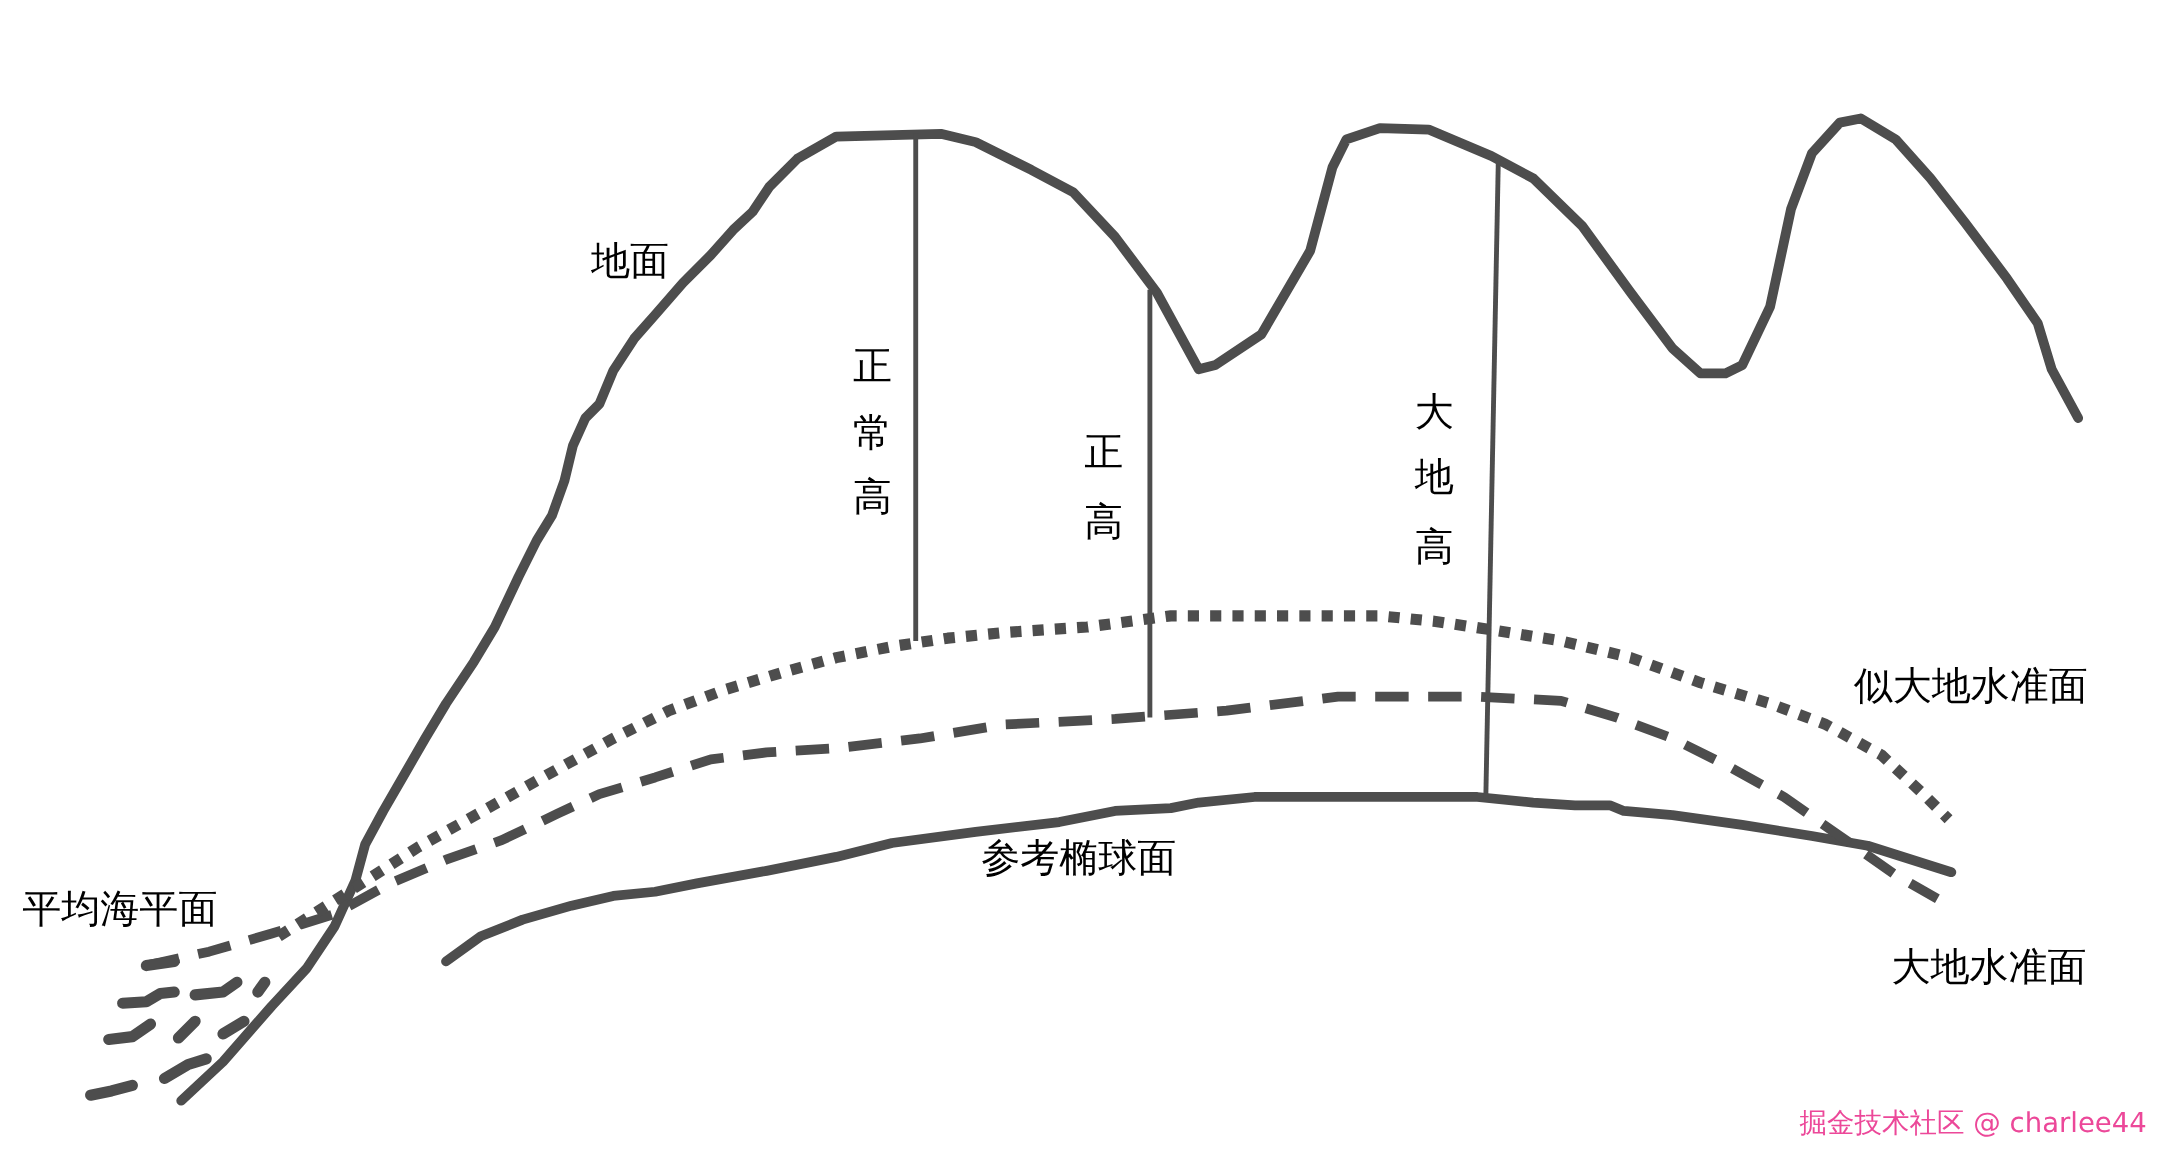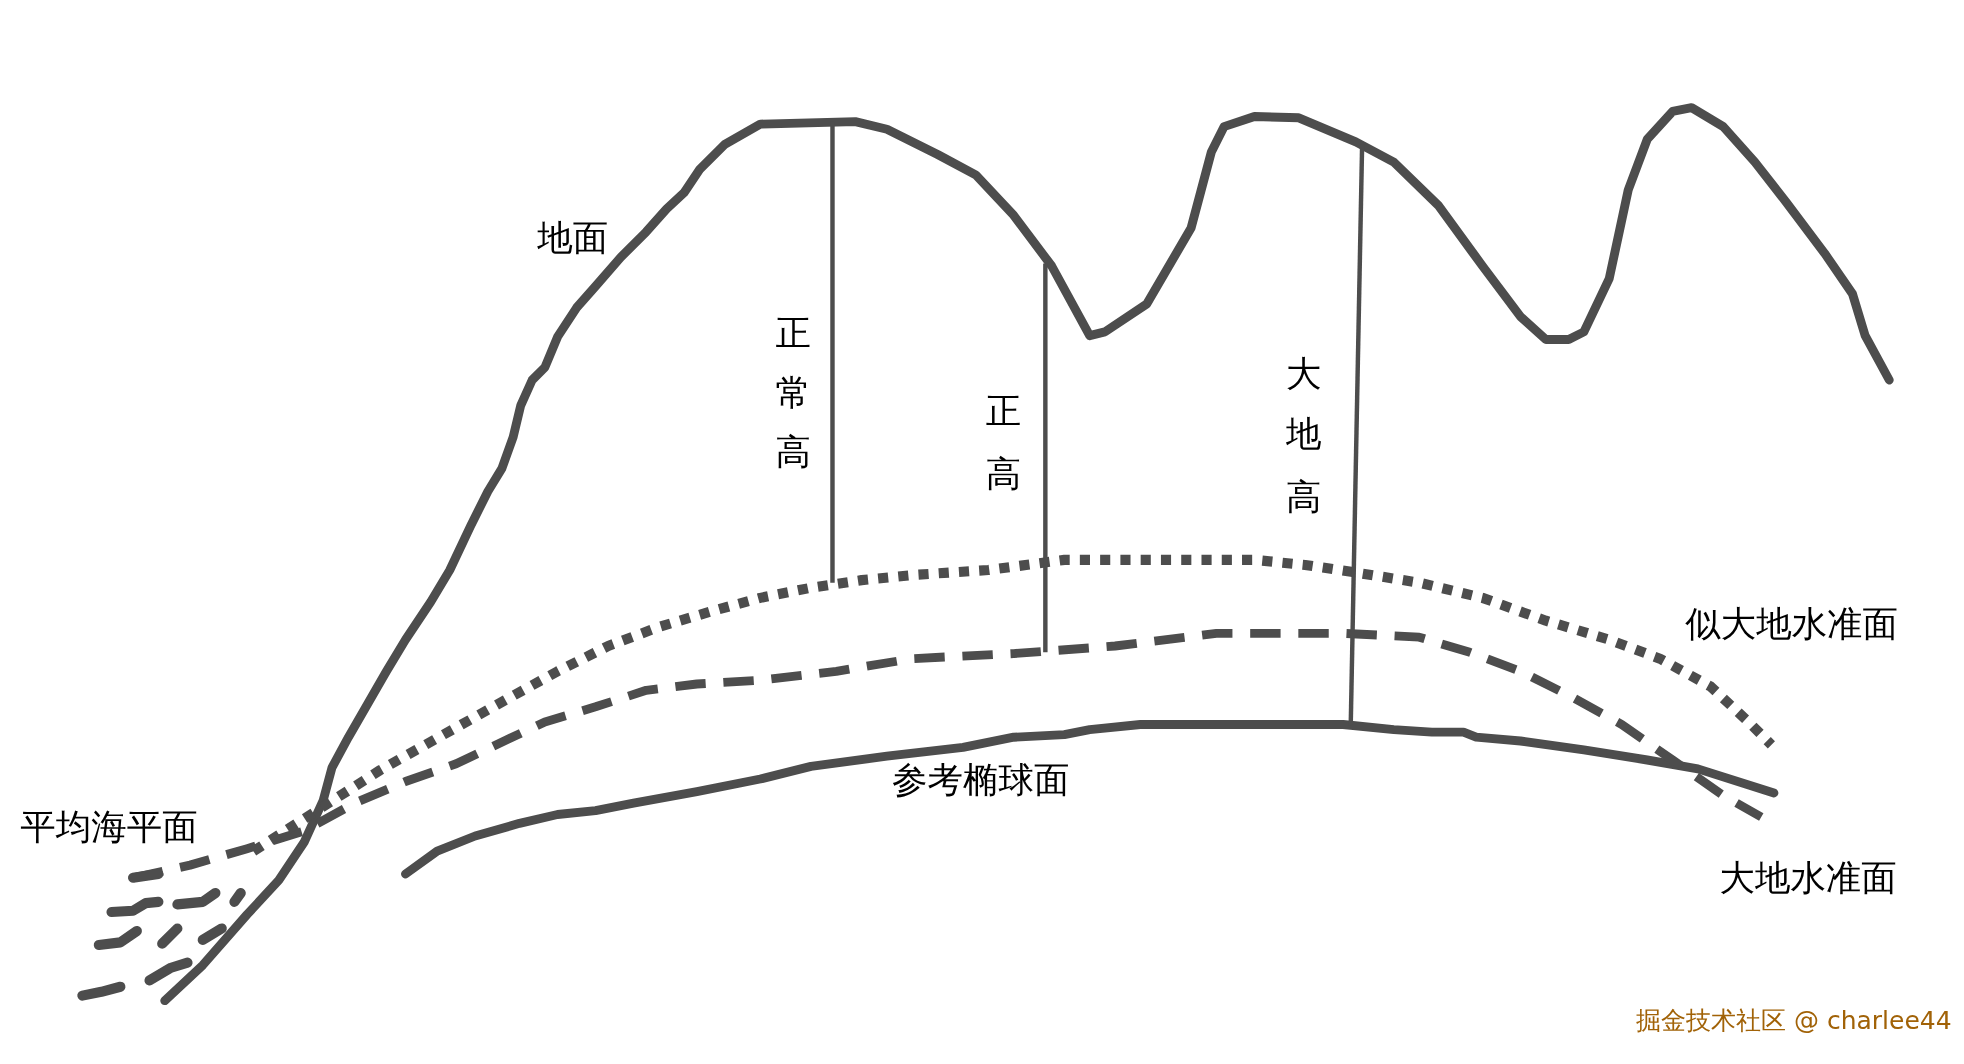--- a/index.html
+++ b/index.html
@@ -8,21 +8,21 @@
   .curve { fill:none; stroke:#4d4d4d; stroke-linecap:round; stroke-linejoin:round; }
   .ground { stroke-width:7; }
   .ellipsoid { stroke-width:7; }
   .geoid { stroke-width:7; stroke-dasharray:24 14; stroke-linecap:butt; }
   .quasigeoid { stroke-width:8; stroke-dasharray:8 8; stroke-linecap:butt; }
   .water { stroke-width:8; }
   .height-line { stroke:#4d4d4d; stroke-width:3.5; fill:none; }
   .label { font-family:"DejaVu Sans", sans-serif; font-size:28px; fill:#000; }
   .vlabel { font-family:"DejaVu Sans", sans-serif; font-size:28px; fill:#000; }
   .watermark { position:absolute; left:1636px; top:1004px; font-family:"DejaVu Sans", sans-serif;
-    font-size:25px; color:#a16207; text-shadow:1px 1px 0 #ffffff, -1px -1px 0 #ffffff, 1px -1px 0 #fff, -1px 1px 0 #fff; }
+    font-size:25px; color:#ec4899; text-shadow:1px 1px 0 #ffffff, -1px -1px 0 #ffffff, 1px -1px 0 #fff, -1px 1px 0 #fff; }
 </style>
 </head>
 <body>
 
 <svg id="diagram" viewBox="0 0 1550 840" preserveAspectRatio="none" xmlns="http://www.w3.org/2000/svg">
 
   <path class="curve ground" d="M130,790 L160,762 L195,722 L220,695 L240,665 L255,632 L262,606 L275,582 L290,556 L305,530 L320,505 L340,475 L355,450 L372,414 L385,388 L396,370 L405,345 L411,320 L420,300 L430,290 L440,266 L455,243 L470,226 L490,203 L510,183 L526,165 L540,152 L552,134 L572,114 L600,98 L675,96 L700,102 L740,122 L770,138 L800,170 L830,210 L860,265 L872,262 L905,240 L940,180 L948,150 L956,120 L966,100 L990,92 L1025,93 L1070,112 L1100,128 L1135,162 L1170,210 L1200,250 L1220,268 L1238,268 L1250,262 L1270,220 L1285,150 L1300,110 L1320,88 L1335,85 L1360,100 L1385,128 L1410,160 L1440,200 L1462,232 L1472,265 L1491,300"></path>
 
   <path class="curve ellipsoid" d="M320,690 L345,672 L375,660 L410,650 L440,643 L470,640 L500,634 L550,625 L600,615 L640,605 L700,597 L760,590 L800,582 L840,580 L860,576 L900,572 L1060,572 L1100,576 L1130,578 L1155,578 L1165,582 L1200,585 L1250,592 L1300,600 L1340,607 L1400,626"></path>
 

